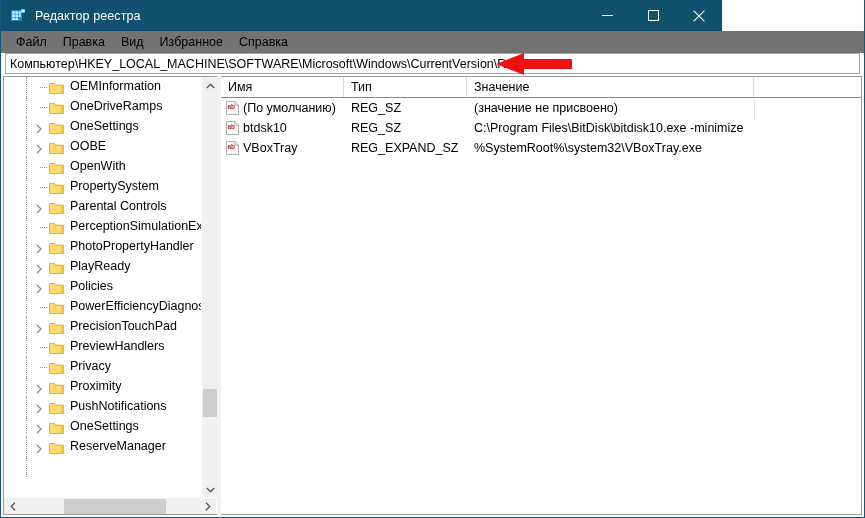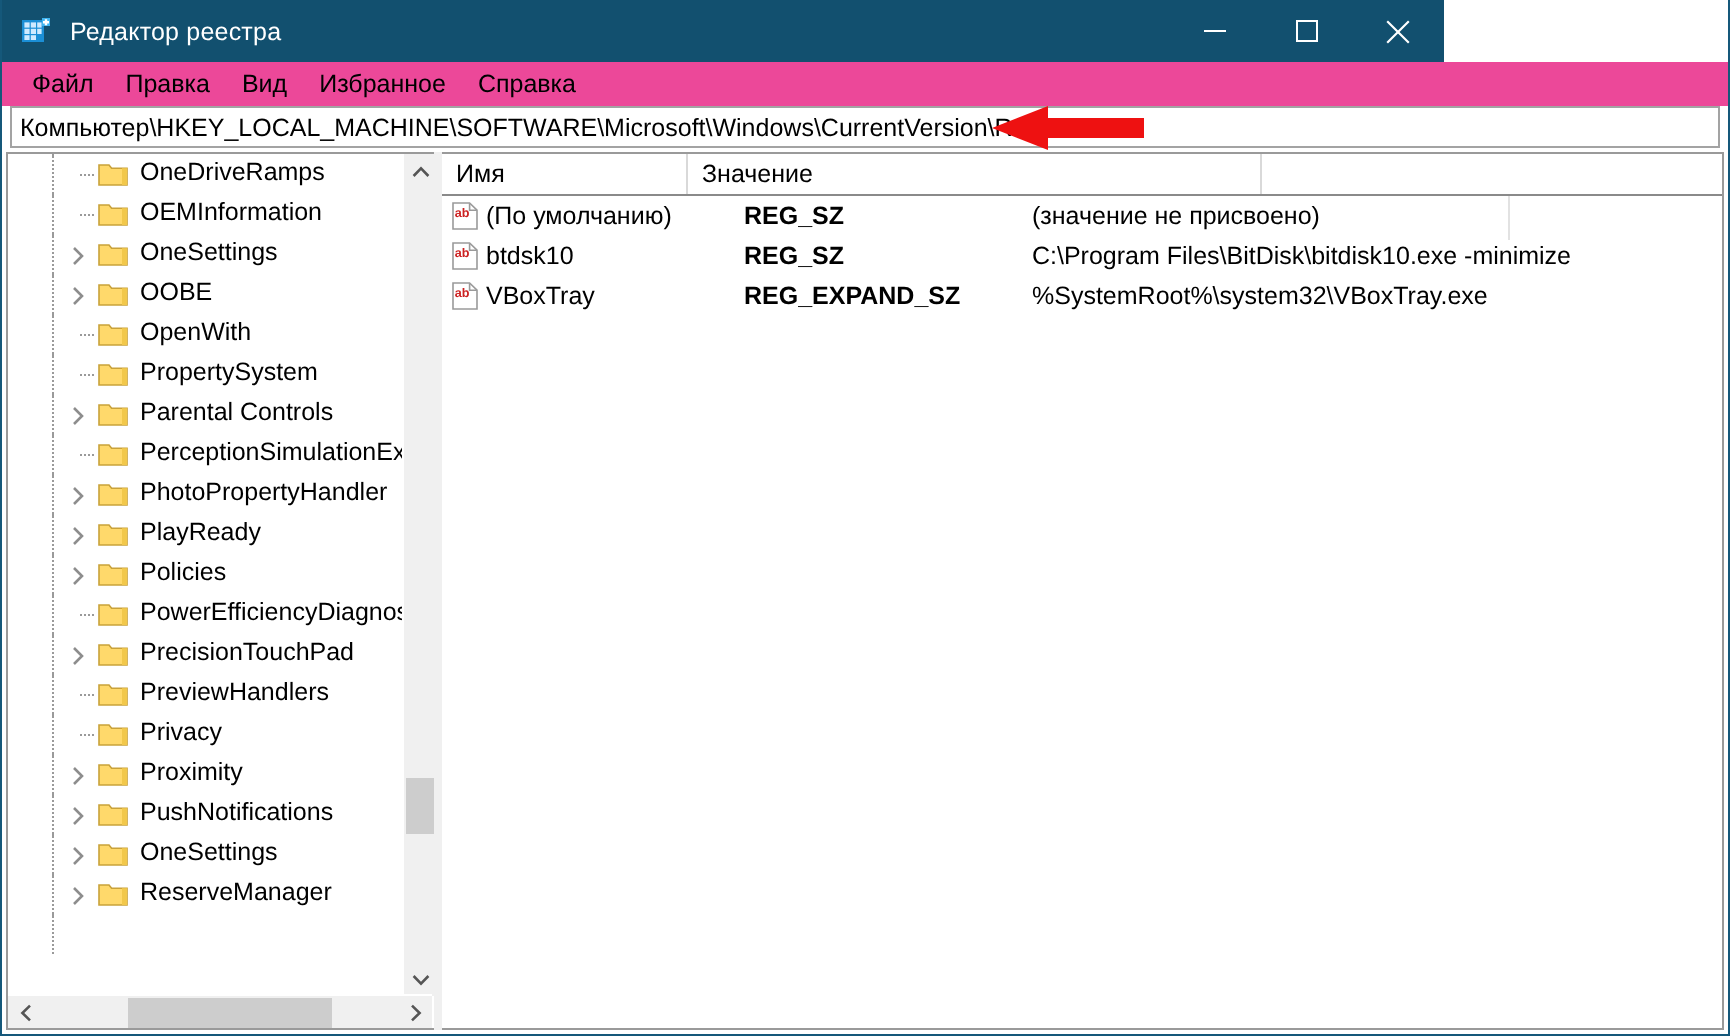--- a/index.html
+++ b/index.html
@@ -43,21 +43,21 @@
     width: 46px; height: 31px;
     display: flex; align-items: center; justify-content: center;
     color: #ffffff;
   }
   .win-btn svg { display: block; }
 
   
   #menubar {
     position: absolute; top: 31px; left: 0;
     width: 863px; height: 22px;
-    background: #ec4899;
+    background: #737373;
     display: flex; align-items: center;
     padding-left: 7px;
   }
   .menu-item {
     font-size: 12.5px;
     color: #000000;
     padding: 2px 8px 3px 8px;
     white-space: nowrap;
   }
 
@@ -197,31 +197,31 @@
     white-space: nowrap;
   }
   .col-name  { width: 123px; }
   .col-type  { width: 123px; }
   .col-value { width: 287px; }
   .col-rest  { flex: 1; border-right: none; }
 
   .list-row {
     position: relative;
     height: 20px;
-    display: flex; align-items: flex-start; gap: 21px;
+    display: flex; align-items: flex-start;
   }
   .cell {
     height: 20px;
     display: flex; align-items: center;
     font-size: 12.5px; color: #000000;
     white-space: nowrap;
     overflow: hidden;
   }
   .cell-name  { width: 123px; padding-left: 5px; }
-  .cell-type  { width: 123px; padding-left: 7px; font-weight: bold; }
+  .cell-type  { width: 123px; padding-left: 7px; }
   .cell-value { padding-left: 7px; }
   .ab-icon {
     width: 13px; height: 14px;
     margin-right: 4px; flex: none;
     position: relative;
   }
   
   .grip {
     position: absolute; top: 21px;
     width: 1px; height: 22px;
@@ -298,33 +298,33 @@
 
         <div class="tree-row">
           <div class="tree-dotline"></div>
           <div class="tree-dotline2"></div>
           <div class="folder">
             <svg width="15" height="13" viewBox="0 0 15 13">
                 <path d="M0.5 1.5h5l1.3 1.6h7.7v8.4H0.5z" fill="#ffd96b" stroke="#c9a23a" stroke-width="0.8"></path>
                 <path d="M12 3.1h2.5v8.4H12z" fill="#f2c84b"></path>
               </svg>
           </div>
+          <div class="tree-label">OEMInformation</div>
+        </div>
+
+        <div class="tree-row">
+          <div class="tree-dotline"></div>
+          <div class="tree-dotline2"></div>
+          <div class="folder">
+            <svg width="15" height="13" viewBox="0 0 15 13">
+                <path d="M0.5 1.5h5l1.3 1.6h7.7v8.4H0.5z" fill="#ffd96b" stroke="#c9a23a" stroke-width="0.8"></path>
+                <path d="M12 3.1h2.5v8.4H12z" fill="#f2c84b"></path>
+              </svg>
+          </div>
           <div class="tree-label">OneDriveRamps</div>
-        </div>
-
-        <div class="tree-row">
-          <div class="tree-dotline"></div>
-          <div class="tree-dotline2"></div>
-          <div class="folder">
-            <svg width="15" height="13" viewBox="0 0 15 13">
-                <path d="M0.5 1.5h5l1.3 1.6h7.7v8.4H0.5z" fill="#ffd96b" stroke="#c9a23a" stroke-width="0.8"></path>
-                <path d="M12 3.1h2.5v8.4H12z" fill="#f2c84b"></path>
-              </svg>
-          </div>
-          <div class="tree-label">OEMInformation</div>
         </div>
 
         <div class="tree-row">
           <div class="tree-dotline"></div>
           <div class="tree-chev">
             <svg width="12" height="12" viewBox="0 0 12 12">
                 <path d="M4 2 L8 6 L4 10" stroke="#8d8d8d" stroke-width="1.3" fill="none"></path>
               </svg>
           </div>
           <div class="folder">
@@ -605,20 +605,21 @@
         </div>
       </div>
     </div>
 
     <div id="splitter"></div>
 
     <div id="list-pane">
 
       <div id="list-header">
         <div class="col-head col-name">Имя</div>
+        <div class="col-head col-type">Тип</div>
         <div class="col-head col-value">Значение</div>
         <div class="col-head col-rest"></div>
       </div>
 
       <div class="grip" style="left:533px;"></div>
 
       <div>
 
         <div class="list-row">
           <div class="cell cell-name">

